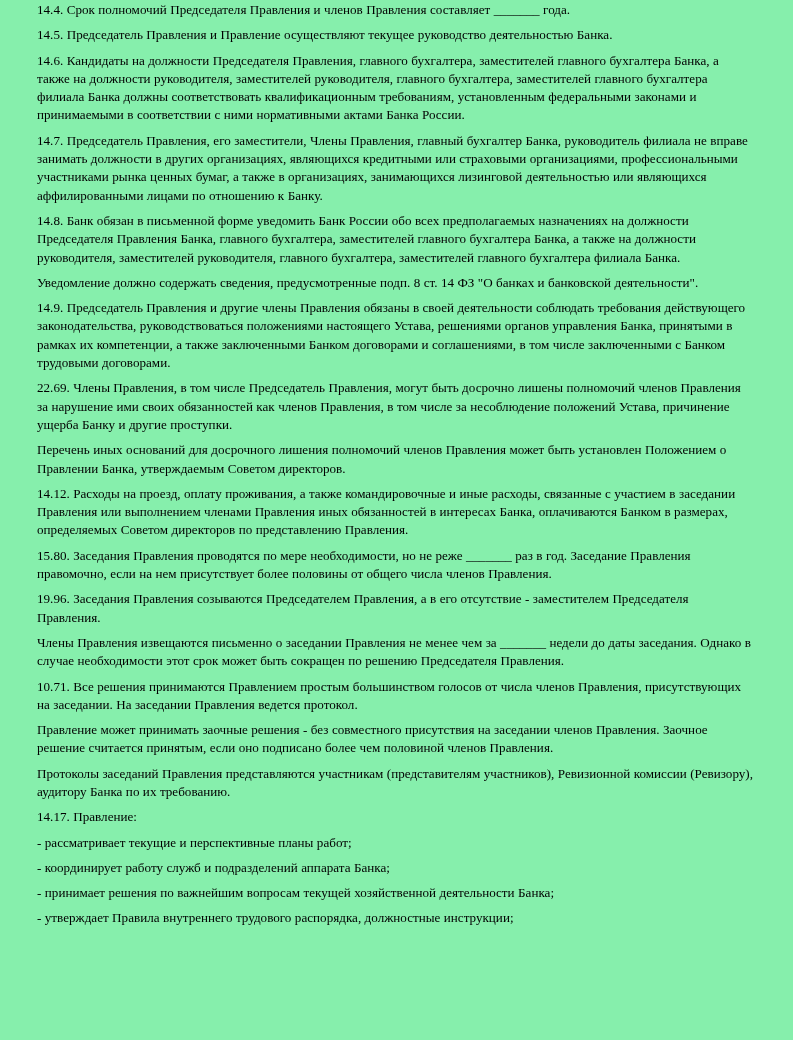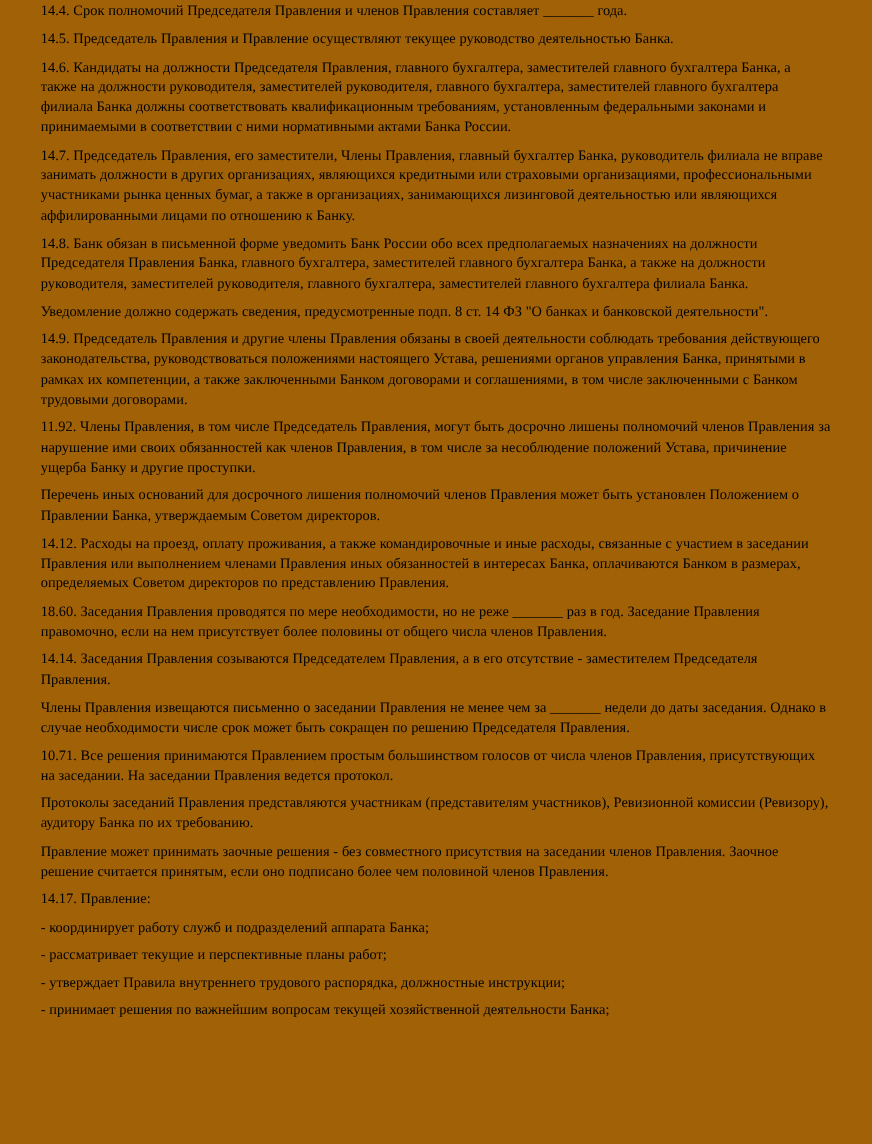--- a/index.html
+++ b/index.html
@@ -9,21 +9,21 @@
     background: #ffffff;
   }
   body {
     font-family: "Liberation Serif", "DejaVu Serif", serif;
     color: #000000;
   }
   .page {
     position: relative;
     width: 793px;
     height: 1040px;
-    background: #a16207;
+    background: #86efac;
     overflow: hidden;
     box-sizing: border-box;
     padding: 0px 38px 16px 37px;
   }
   .doc-body {
     padding-top: 1px;
   }
   p.para {
     margin: 0 0 7px 0;
     font-size: 13.1px;
@@ -43,29 +43,29 @@
 
 <div class="page">
   <div class="doc-body">
     <p class="para">14.4. Срок полномочий Председателя Правления и членов Правления составляет _______ года.</p>
     <p class="para">14.5. Председатель Правления и Правление осуществляют текущее руководство деятельностью Банка.</p>
     <p class="para">14.6. Кандидаты на должности Председателя Правления, главного бухгалтера, заместителей главного бухгалтера Банка, а также на должности руководителя, заместителей руководителя, главного бухгалтера, заместителей главного бухгалтера филиала Банка должны соответствовать квалификационным требованиям, установленным федеральными законами и принимаемыми в соответствии с ними нормативными актами Банка России.</p>
     <p class="para">14.7. Председатель Правления, его заместители, Члены Правления, главный бухгалтер Банка, руководитель филиала не вправе занимать должности в других организациях, являющихся кредитными или страховыми организациями, профессиональными участниками рынка ценных бумаг, а также в организациях, занимающихся лизинговой деятельностью или являющихся аффилированными лицами по отношению к Банку.</p>
     <p class="para">14.8. Банк обязан в письменной форме уведомить Банк России обо всех предполагаемых назначениях на должности Председателя Правления Банка, главного бухгалтера, заместителей главного бухгалтера Банка, а также на должности руководителя, заместителей руководителя, главного бухгалтера, заместителей главного бухгалтера филиала Банка.</p>
     <p class="para">Уведомление должно содержать сведения, предусмотренные подп. 8 ст. 14 ФЗ "О банках и банковской деятельности".</p>
     <p class="para">14.9. Председатель Правления и другие члены Правления обязаны в своей деятельности соблюдать требования действующего законодательства, руководствоваться положениями настоящего Устава, решениями органов управления Банка, принятыми в рамках их компетенции, а также заключенными Банком договорами и соглашениями, в том числе заключенными с Банком трудовыми договорами.</p>
-    <p class="para">11.92. Члены Правления, в том числе Председатель Правления, могут быть досрочно лишены полномочий членов Правления за нарушение ими своих обязанностей как членов Правления, в том числе за несоблюдение положений Устава, причинение ущерба Банку и другие проступки.</p>
+    <p class="para">22.69. Члены Правления, в том числе Председатель Правления, могут быть досрочно лишены полномочий членов Правления за нарушение ими своих обязанностей как членов Правления, в том числе за несоблюдение положений Устава, причинение ущерба Банку и другие проступки.</p>
     <p class="para">Перечень иных оснований для досрочного лишения полномочий членов Правления может быть установлен Положением о Правлении Банка, утверждаемым Советом директоров.</p>
     <p class="para">14.12. Расходы на проезд, оплату проживания, а также командировочные и иные расходы, связанные с участием в заседании Правления или выполнением членами Правления иных обязанностей в интересах Банка, оплачиваются Банком в размерах, определяемых Советом директоров по представлению Правления.</p>
-    <p class="para">18.60. Заседания Правления проводятся по мере необходимости, но не реже _______ раз в год. Заседание Правления правомочно, если на нем присутствует более половины от общего числа членов Правления.</p>
-    <p class="para">14.14. Заседания Правления созываются Председателем Правления, а в его отсутствие - заместителем Председателя Правления.</p>
-    <p class="para">Члены Правления извещаются письменно о заседании Правления не менее чем за _______ недели до даты заседания. Однако в случае необходимости числе срок может быть сокращен по решению Председателя Правления.</p>
+    <p class="para">15.80. Заседания Правления проводятся по мере необходимости, но не реже _______ раз в год. Заседание Правления правомочно, если на нем присутствует более половины от общего числа членов Правления.</p>
+    <p class="para">19.96. Заседания Правления созываются Председателем Правления, а в его отсутствие - заместителем Председателя Правления.</p>
+    <p class="para">Члены Правления извещаются письменно о заседании Правления не менее чем за _______ недели до даты заседания. Однако в случае необходимости этот срок может быть сокращен по решению Председателя Правления.</p>
     <p class="para">10.71. Все решения принимаются Правлением простым большинством голосов от числа членов Правления, присутствующих на заседании. На заседании Правления ведется протокол.</p>
+    <p class="para">Правление может принимать заочные решения - без совместного присутствия на заседании членов Правления. Заочное решение считается принятым, если оно подписано более чем половиной членов Правления.</p>
     <p class="para">Протоколы заседаний Правления представляются участникам (представителям участников), Ревизионной комиссии (Ревизору), аудитору Банка по их требованию.</p>
-    <p class="para">Правление может принимать заочные решения - без совместного присутствия на заседании членов Правления. Заочное решение считается принятым, если оно подписано более чем половиной членов Правления.</p>
     <p class="para">14.17. Правление:</p>
+    <p class="para">- рассматривает текущие и перспективные планы работ;</p>
     <p class="para">- координирует работу служб и подразделений аппарата Банка;</p>
-    <p class="para">- рассматривает текущие и перспективные планы работ;</p>
+    <p class="para">- принимает решения по важнейшим вопросам текущей хозяйственной деятельности Банка;</p>
     <p class="para">- утверждает Правила внутреннего трудового распорядка, должностные инструкции;</p>
-    <p class="para">- принимает решения по важнейшим вопросам текущей хозяйственной деятельности Банка;</p>
 
   </div>
 </div>
 
 </body></html>

